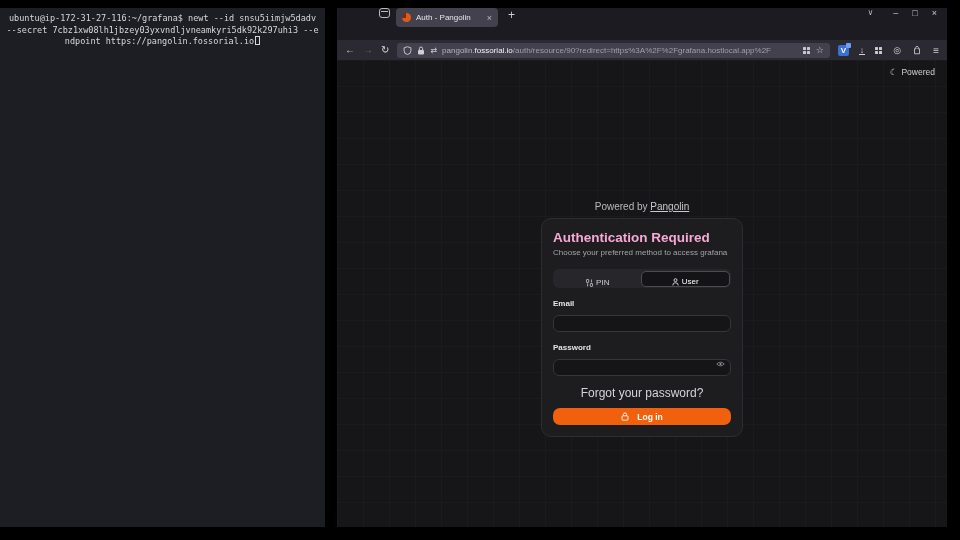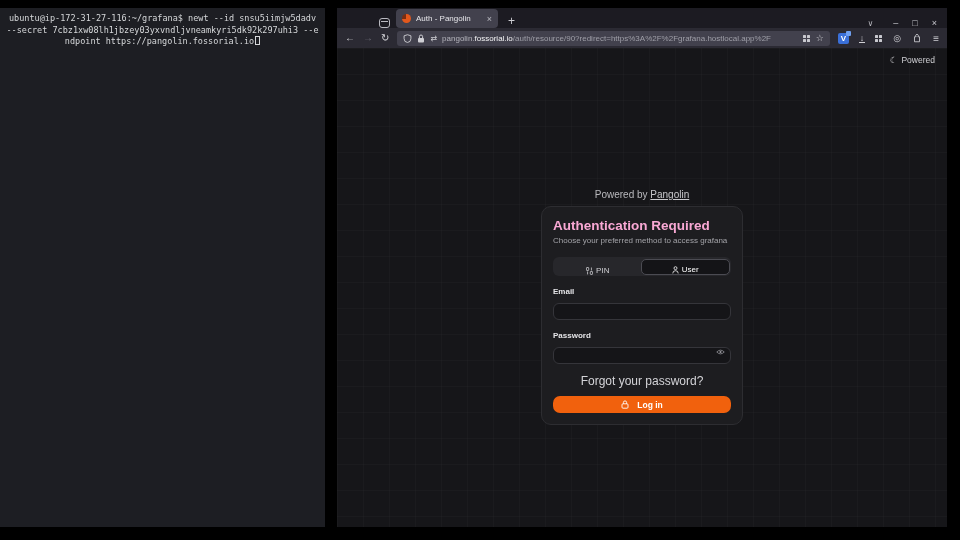--- a/index.html
+++ b/index.html
@@ -12,21 +12,21 @@
               font-family:"DejaVu Sans Mono", monospace; font-size:8.5px;
               line-height:11.5px; color:#d6d8da; }
   .term-line { white-space:pre;text-align:center; }
   .term-cursor { display:inline-block; width:5px; height:9px;
                  border:1px solid #d6d8da; vertical-align:-1px; margin-left:1px; }
 
   
   .browser { position:absolute; left:337px; top:8px; width:610px; height:519px;
              background:#1c1b22; display:flex; flex-direction:column; }
 
-  .tabbar { height:20px; display:flex; align-items:flex-end; padding:0 6px; gap:6px;
+  .tabbar { height:32px; display:flex; align-items:flex-start; padding:0 6px; gap:6px;
             color:#cfcfd4; }
   .ffview { width:11px; height:10px; border:1px solid #b9b9c0; border-radius:3px;
             position:relative; margin-left:36px; }
   .ffview::after { content:""; position:absolute; left:1px; right:1px; top:2px;
                    border-top:1px solid #b9b9c0; }
   .tab { height:19px; width:102px; background:#42414d; border-radius:4px;
          display:flex; align-items:center; padding:0 6px; gap:5px; }
   .favicon { width:9px; height:9px; border-radius:50%;
              background:conic-gradient(#e2581c 0 75%, #7a2c10 75% 100%);
              flex:none; }

